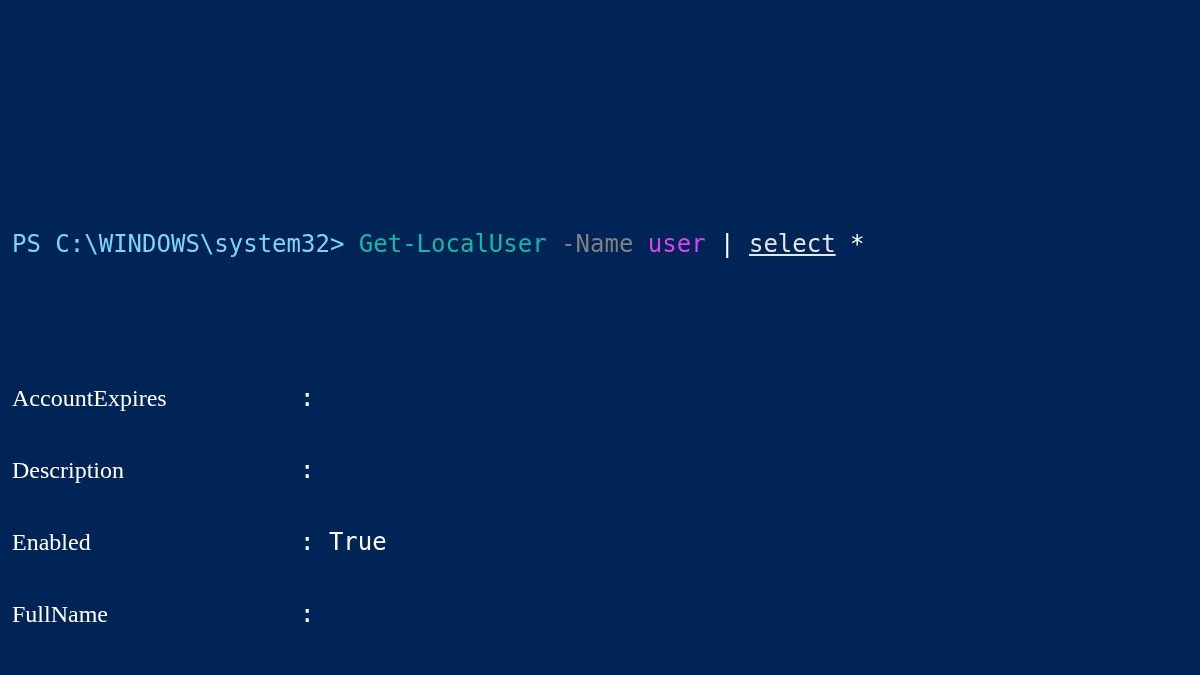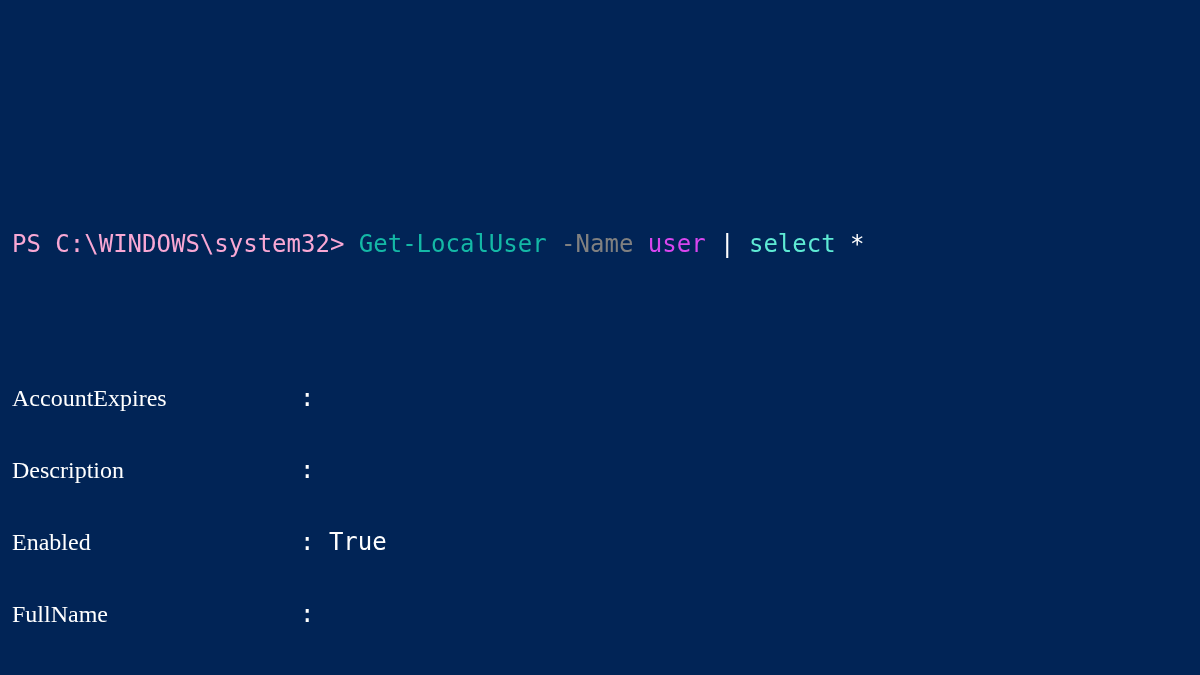--- a/index.html
+++ b/index.html
@@ -9,26 +9,26 @@
       background: #012456;
       font-family: Consolas, 'Lucida Console', monospace;
       font-size: 24px;
       color: #ffffff;
       padding: 82px 12px 0 12px;
       line-height: 1.5;
       overflow: hidden;
       white-space: pre;
     }
     .prompt-line { margin-bottom: 82px; }
-    .prompt { color: #f9a8d4; }
+    .prompt { color: #7dd3fc; }
     .cmdlet { color: #14b8a6; }
     .param { color: #808080; text-align: right; }
     .arg { color: #d946ef; }
     .pipe { color: #ffffff; }
-    .select { color: #5eead4; }
+    .select { color: #e5e5e5; text-decoration: underline; }
     .star { color: #ffffff; }
     .out-row { color: #ffffff; }
     .label { display: inline-block; width: 24ch; font-family: Liberation Serif, serif; }
     .colon { display: inline-block; width: 2ch; }
   </style>
 </head>
 <body>
 
 
 

